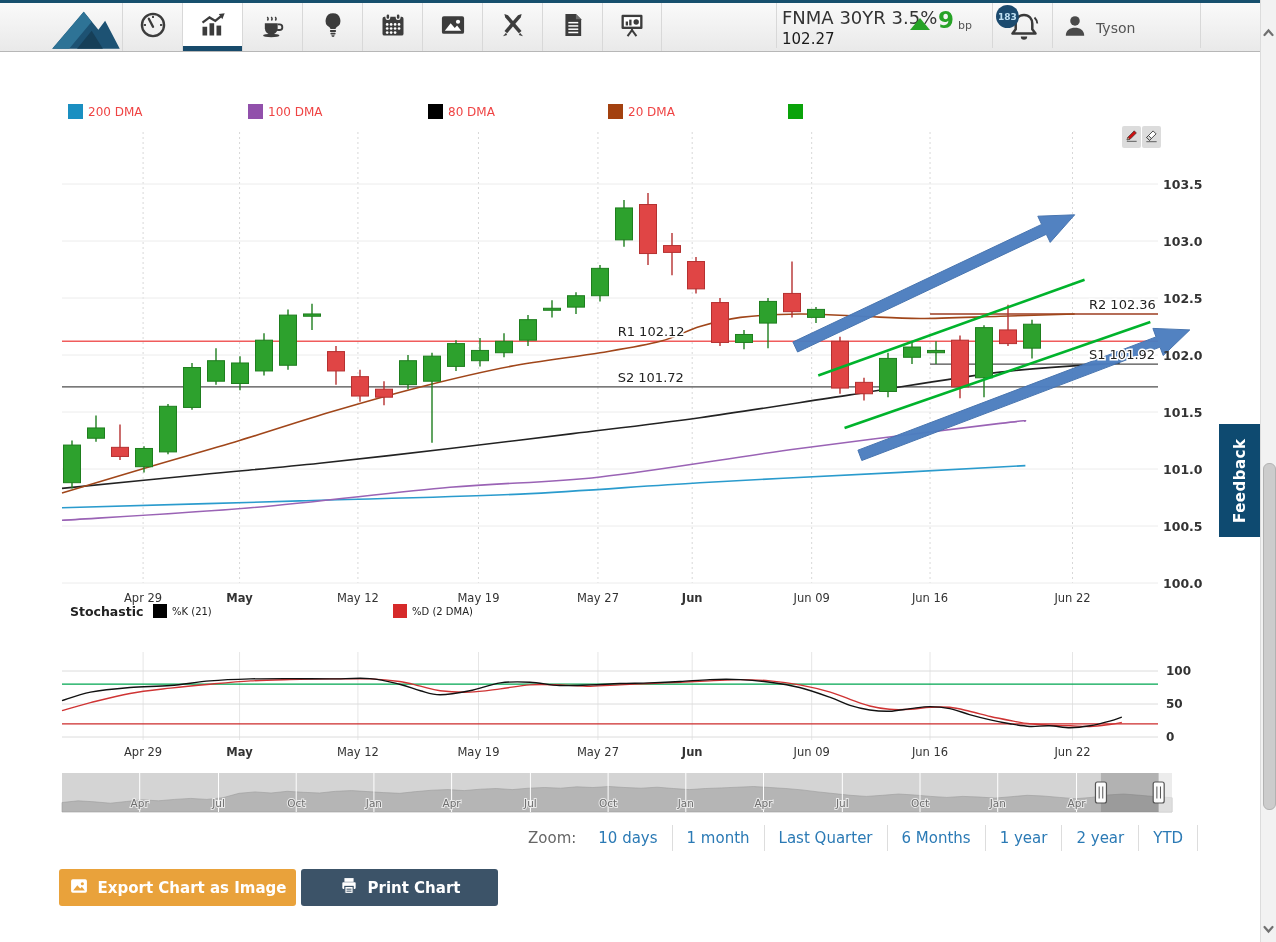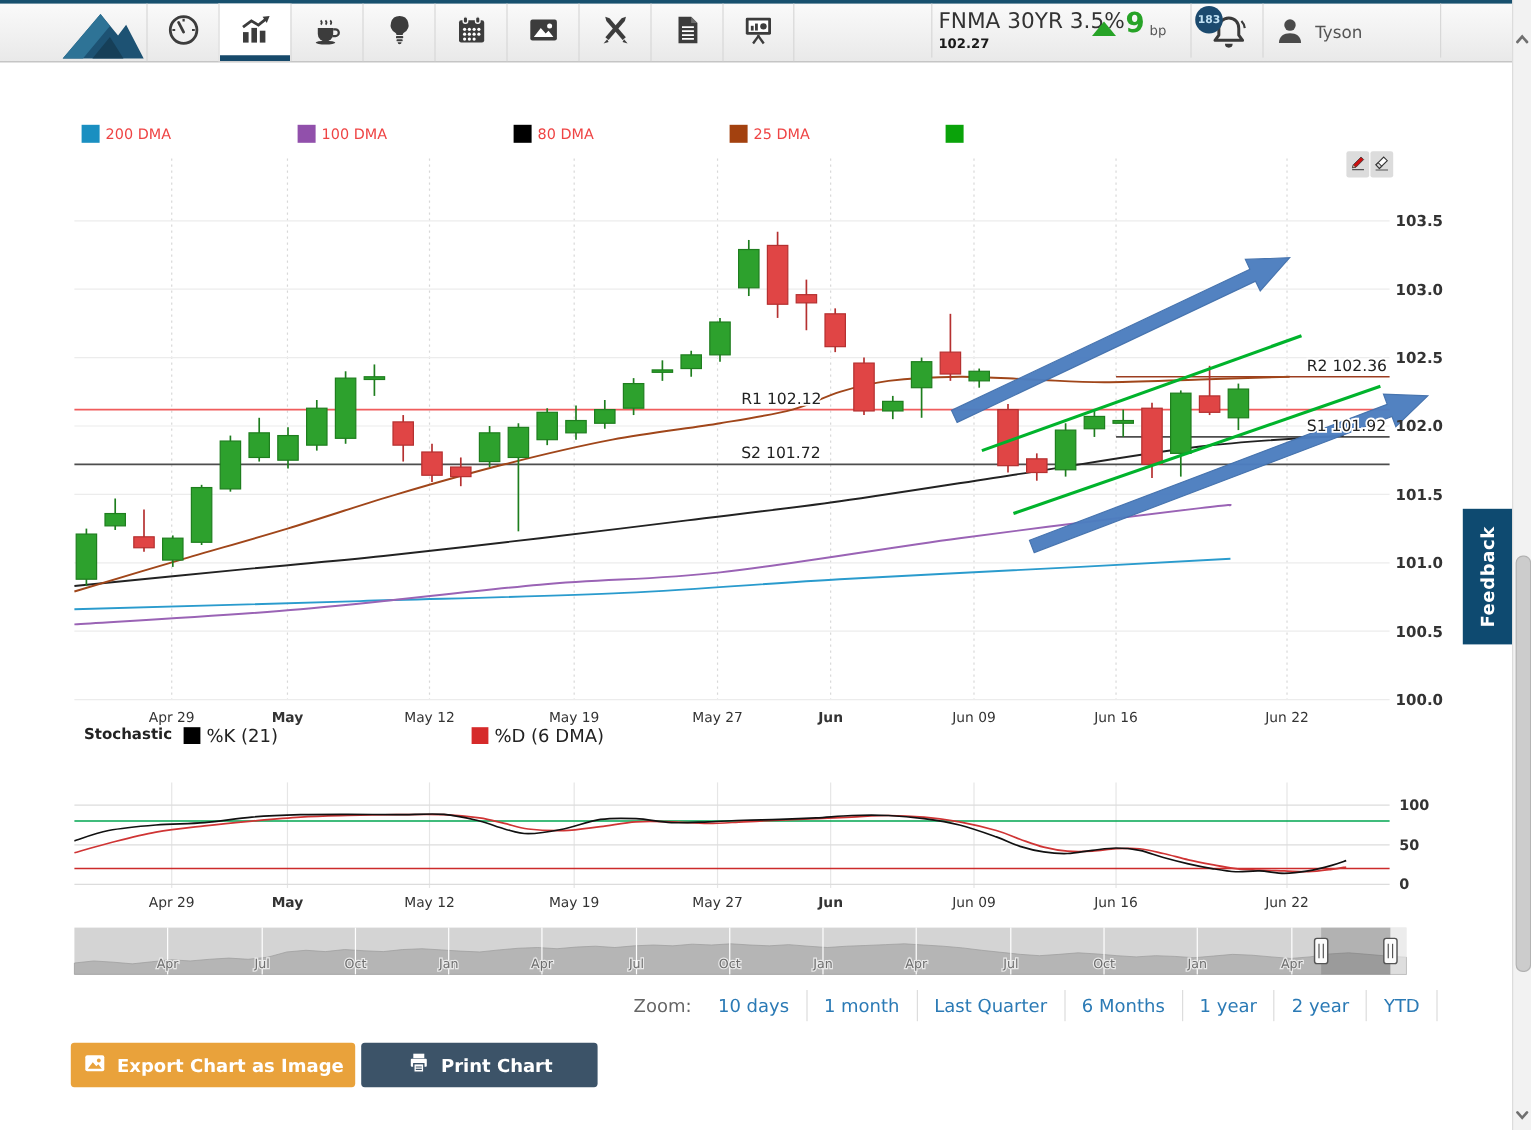--- a/index.html
+++ b/index.html
@@ -12,21 +12,21 @@
   #topline{position:absolute;left:0;top:0;width:1261px;height:3px;background:#17506e;}
   #logo{position:absolute;left:50px;top:6px;width:72px;height:42px;}
   #tabs{position:absolute;left:122px;top:3px;height:48px;display:flex;}
   .tab{width:60px;height:48px;border-left:1px solid #d8d8d8;display:flex;align-items:center;justify-content:center;box-sizing:border-box;cursor:pointer;}
   .tab:last-child{border-right:1px solid #d8d8d8;}
   .tab svg{width:28px;height:28px;}
   .tab.selected{background:#fff;box-shadow:inset 0 -5px 0 #174a6b;}
   .sep{position:absolute;top:3px;height:45px;width:1px;background:#d8d8d8;}
   #quote{position:absolute;left:782px;top:7px;line-height:1.25;}
   .q-sym{font-size:18px;color:#333;}
-  .q-price{font-size:11px;font-weight:bold;color:#1a1a1a;}
+  .q-price{font-size:15px;font-weight:normal;color:#1a1a1a;}
   #chg-tri{position:absolute;left:910px;top:18px;width:0;height:0;
     border-left:10px solid transparent;border-right:10px solid transparent;border-bottom:12px solid #27a327;}
   #chg-val{position:absolute;left:938px;top:7px;font-size:23px;font-weight:bold;color:#27a327;}
   #chg-unit{position:absolute;left:958px;top:19px;font-size:11px;color:#555;}
   #bell{position:absolute;left:1006px;top:9px;width:36px;height:36px;cursor:pointer;}
   #bell-badge{position:absolute;left:996px;top:5px;width:23px;height:23px;border-radius:50%;
     background:#1b4a6e;color:#bfe0f2;font-size:9px;font-weight:bold;display:flex;align-items:center;justify-content:center;z-index:3;}
   #user{position:absolute;left:1062px;top:13px;display:flex;align-items:center;gap:8px;cursor:pointer;}
   #user .uname{font-size:14px;color:#555;}
 
@@ -35,21 +35,21 @@
   .leg-item{position:absolute;top:0;display:flex;align-items:center;gap:5px;}
   .leg-swatch{width:15px;height:15px;}
   .leg-label{font-size:12px;color:#ef4444;}
   .draw-btn{position:absolute;top:126px;width:19px;height:22px;background:#dcdcdc;border-radius:2px;
     display:flex;align-items:center;justify-content:center;cursor:pointer;}
   .draw-btn svg{width:15px;height:15px;}
   #stoch-legend{position:absolute;left:0;top:604px;height:18px;width:800px;}
   #stoch-title{position:absolute;left:70px;font-size:12.5px;font-weight:bold;color:#222;}
   .stoch-item{position:absolute;display:flex;align-items:center;gap:5px;}
   .stoch-swatch{width:14px;height:14px;}
-  .stoch-label{font-size:15px;color:#222;}
+  .stoch-label{font-size:10px;color:#222;}
 
   #zoom-bar{position:absolute;left:528px;top:823px;display:flex;align-items:center;height:30px;}
   #zoom-label{font-size:15px;color:#666;margin-right:8px;}
   .zoom-opt{font-size:15px;color:#2b7ab5;padding:4px 14px;border-right:1px solid #ddd;cursor:pointer;white-space:nowrap;}
 
   .action-btn{position:absolute;top:869px;height:37px;border:none;border-radius:3px;color:#fff;
     font-family:inherit;font-size:15px;font-weight:bold;display:flex;align-items:center;justify-content:center;gap:9px;cursor:pointer;box-sizing:border-box;}
   #export-btn{left:59px;width:237px;}
   #print-btn{left:301px;width:197px;}
   .action-btn svg{width:20px;height:20px;}
@@ -502,36 +502,36 @@
       <div class="leg-item" style="left: 248px;">
         <span class="leg-swatch" style="background:#9150ab"></span>
         <span class="leg-label">100 DMA</span>
       </div>
       <div class="leg-item" style="left: 428px;">
         <span class="leg-swatch" style="background:#000000"></span>
         <span class="leg-label">80 DMA</span>
       </div>
       <div class="leg-item" style="left: 608px;">
         <span class="leg-swatch" style="background:#a3410f"></span>
-        <span class="leg-label">25 DMA</span>
+        <span class="leg-label">20 DMA</span>
       </div>
       <div class="leg-item" style="left: 788px;">
         <span class="leg-swatch" style="background:#0aa30a"></span>
         <span class="leg-label"></span>
       </div>
     </div>
   <div id="stoch-legend">
     <span id="stoch-title">Stochastic</span>
   <div class="stoch-item" style="left: 153px;">
         <span class="stoch-swatch" style="background:#000000"></span>
         <span class="stoch-label">%K (21)</span>
       </div>
       <div class="stoch-item" style="left: 393px;">
         <span class="stoch-swatch" style="background:#d62a2a"></span>
-        <span class="stoch-label">%D (6 DMA)</span>
+        <span class="stoch-label">%D (2 DMA)</span>
       </div>
     </div>
 
   <div id="zoom-bar">
     <span id="zoom-label">Zoom:</span>
   <span class="zoom-opt">10 days</span>
       <span class="zoom-opt">1 month</span>
       <span class="zoom-opt">Last Quarter</span>
       <span class="zoom-opt">6 Months</span>
       <span class="zoom-opt">1 year</span>

